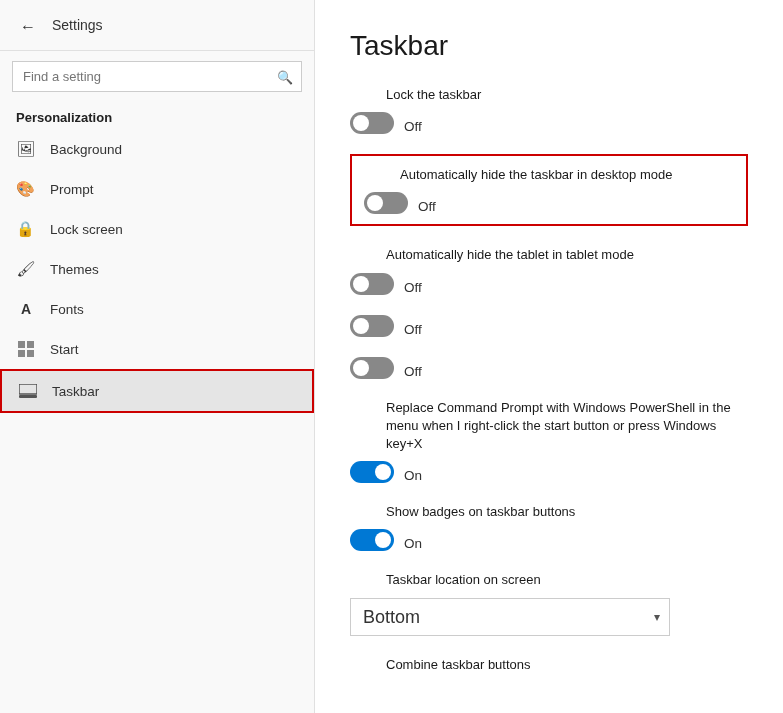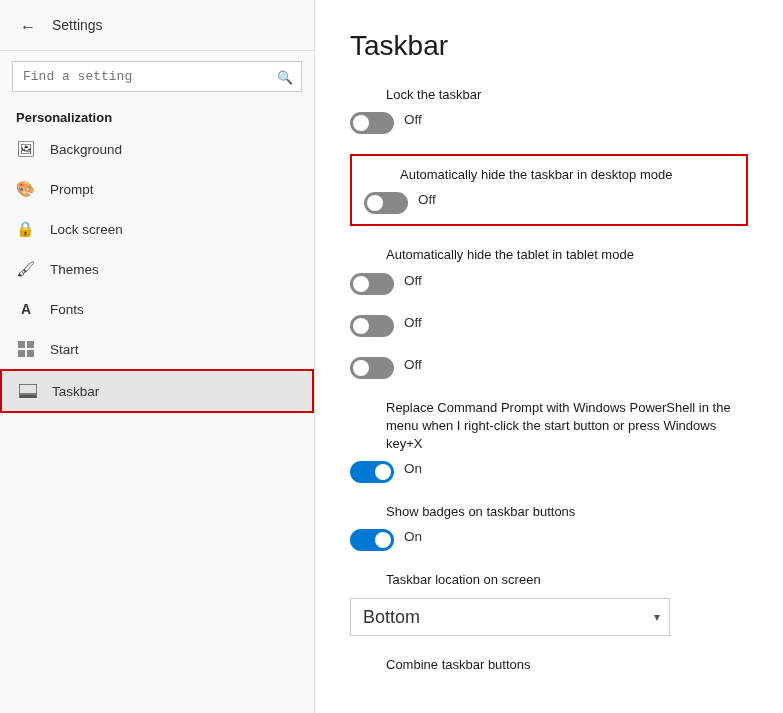--- a/index.html
+++ b/index.html
@@ -55,21 +55,20 @@
       position: relative;
     }
 
     .search-box input {
       width: 100%;
       padding: 7px 32px 7px 10px;
       border: 1px solid #ccc;
       background: white;
       font-size: 13px;
       outline: none;
-      font-family: Liberation Mono, monospace;
     }
 
     .search-box .search-icon-wrap {
       position: absolute;
       right: 8px;
       top: 50%;
       transform: translateY(-50%);
       color: #666;
       font-size: 13px;
     }
@@ -139,21 +138,21 @@
     .setting-label {
       font-size: 13px;
       color: #1a1a1a;
       margin-bottom: 8px;
       line-height: 1.4;
       margin-left: 36px;
     }
 
     .toggle-row {
       display: flex;
-      align-items: flex-start;
+      align-items: flex-end;
       gap: 10px;
     }
 
     .toggle {
       position: relative;
       width: 44px;
       height: 22px;
       flex-shrink: 0;
     }
 

